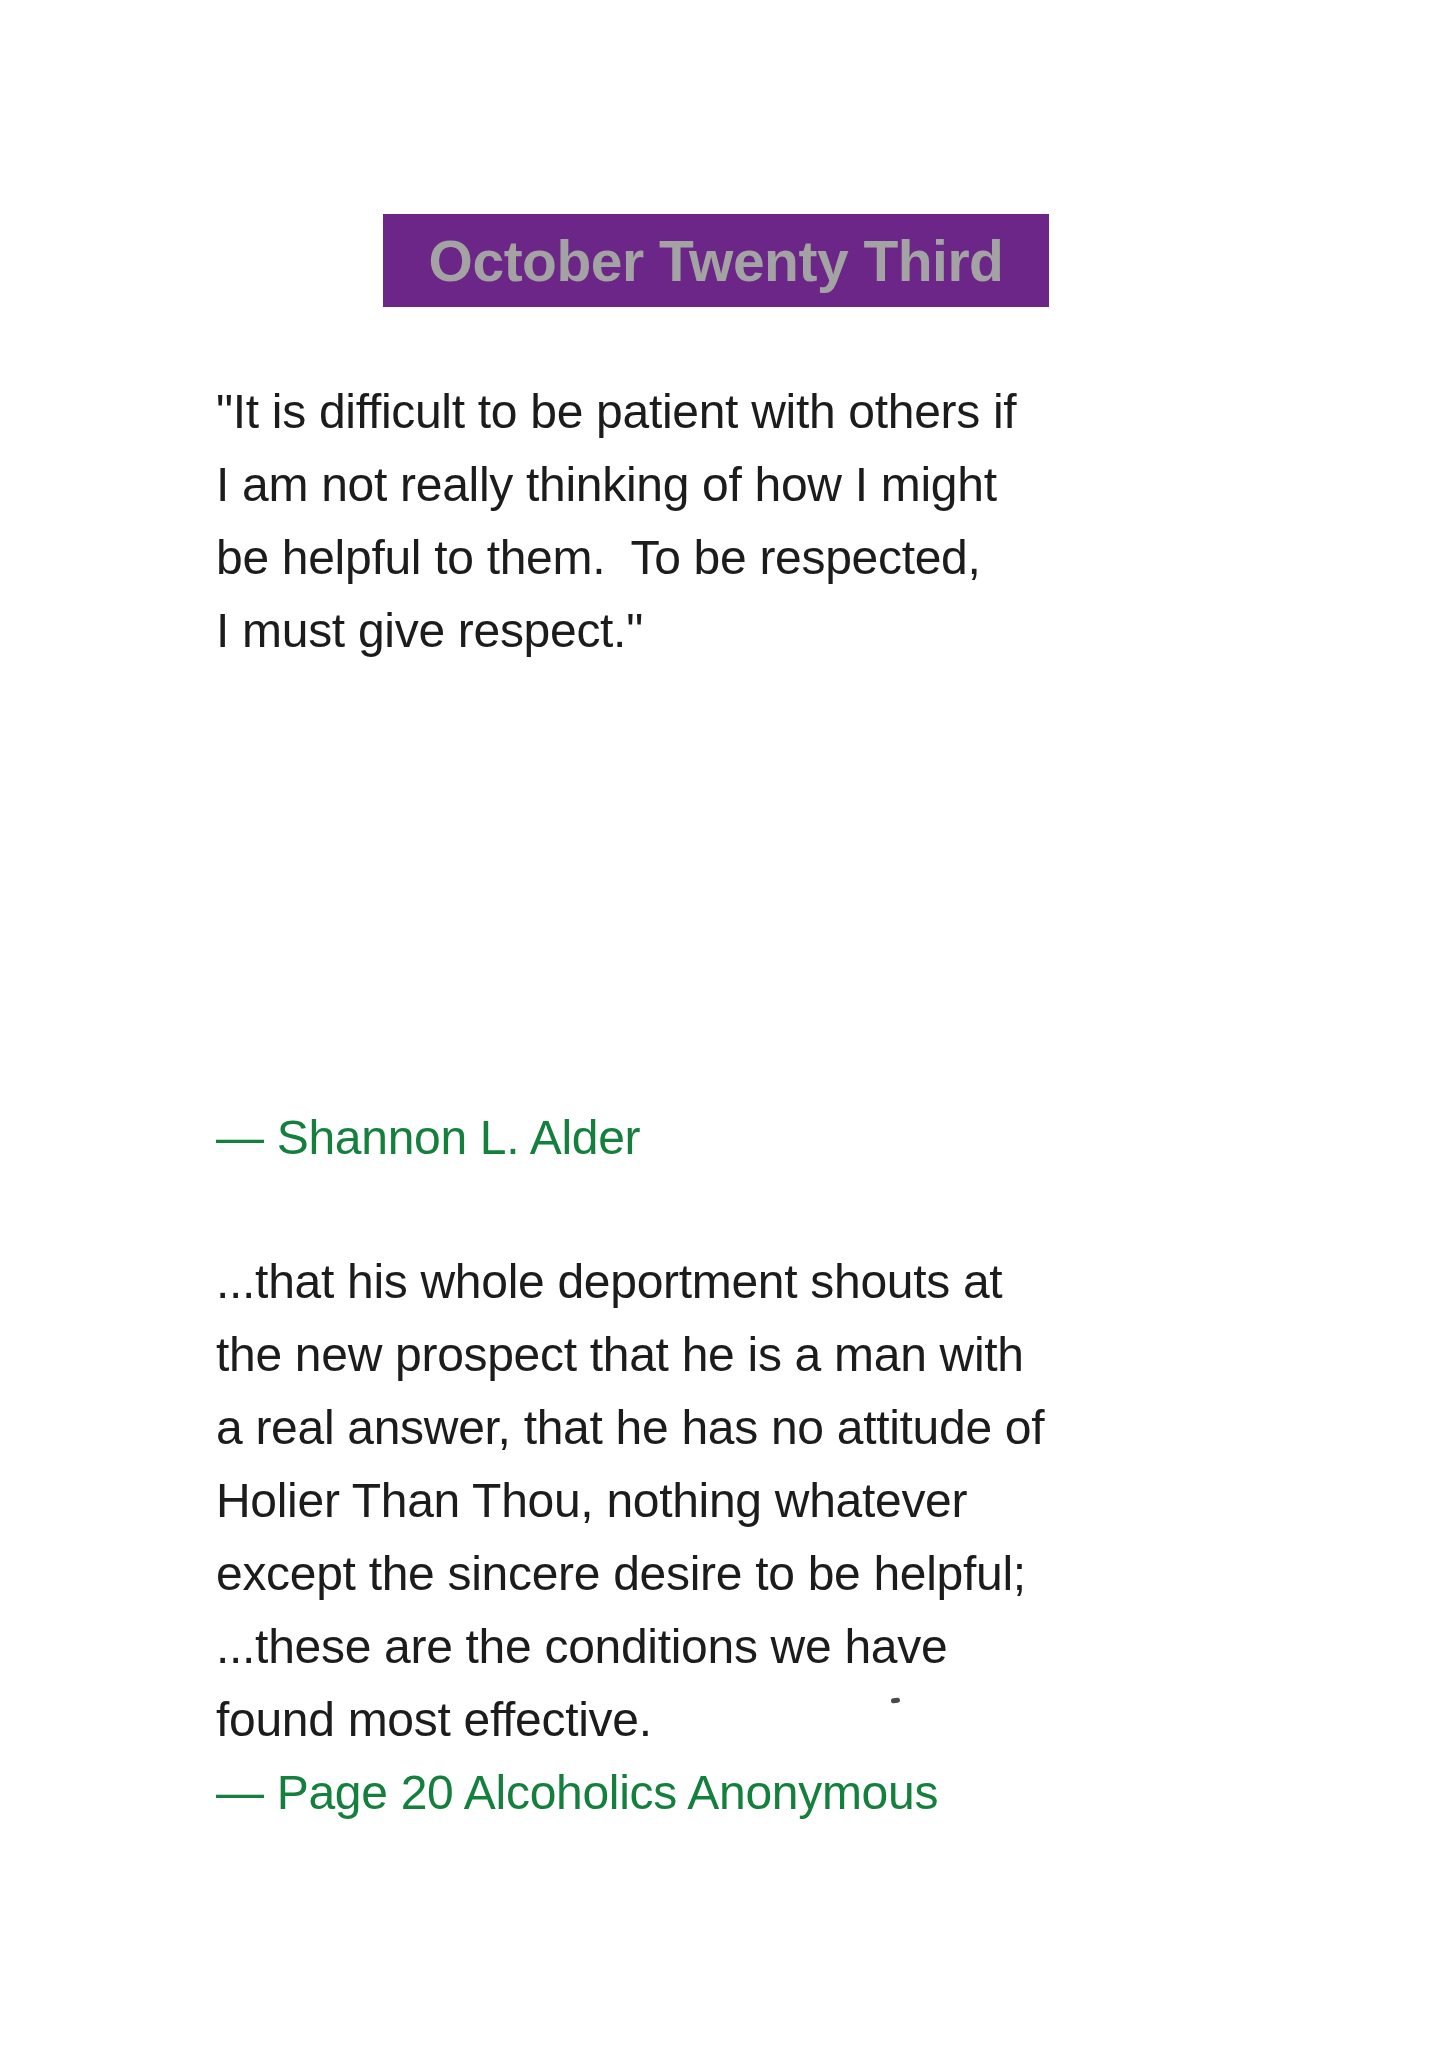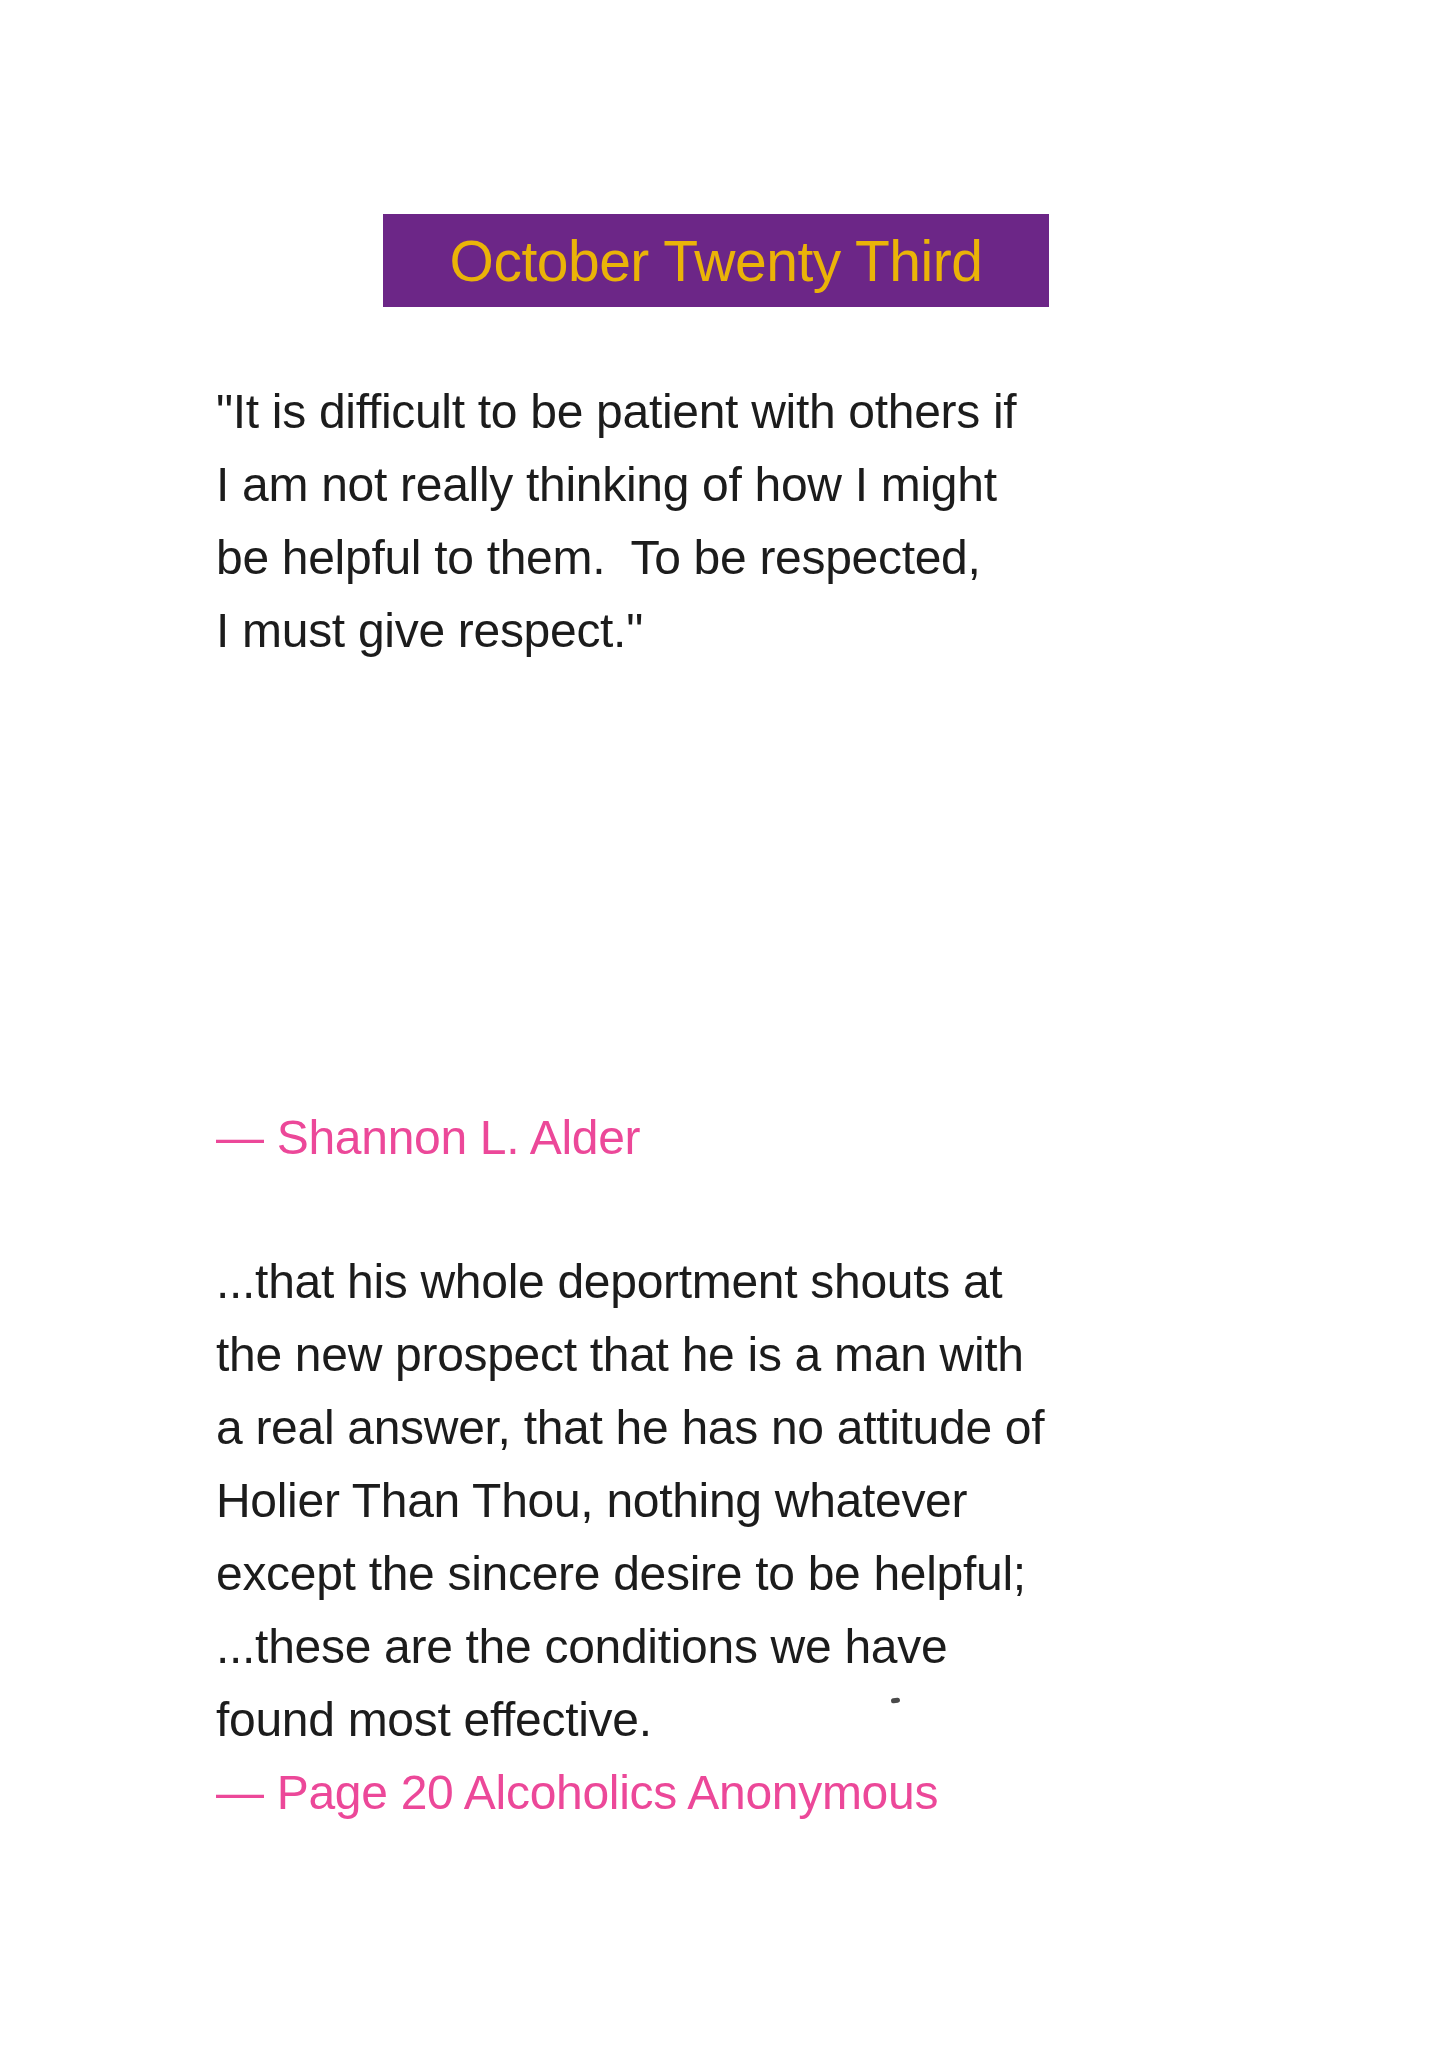--- a/index.html
+++ b/index.html
@@ -26,23 +26,23 @@
     left: 383px;
     top: 214px;
     width: 666px;
     height: 93px;
     background: #6c2687;
     display: flex;
     align-items: center;
     justify-content: center;
   }
   .title-banner .title-text {
-    color: #eab308;
+    color: #a3a3a3;
     font-size: 57px;
-    font-weight: normal;
+    font-weight: bold;
     letter-spacing: -0.5px;
     white-space: nowrap;
   }
   .text-block {
     position: absolute;
     left: 216px;
     width: 1210px;
     font-size: 48px;
     line-height: 73px;
     letter-spacing: -0.3px;
@@ -50,21 +50,21 @@
     color: #1c1c1c;
   }
   .attribution {
     position: absolute;
     left: 216px;
     width: 1210px;
     font-size: 48px;
     line-height: 73px;
     letter-spacing: -0.3px;
     white-space: pre-line;
-    color: #ec4899;
+    color: #15803d;
   }
   #quote1-block   { top: 375px; }
   #quote2-block   { top: 736px; }
   #quote2-attr    { top: 1101px; }
   #passage-block  { top: 1245px; }
   #passage-attr   { top: 1756px; }
   .scan-dot {
     position: absolute;
     left: 891px;
     top: 1698px;

